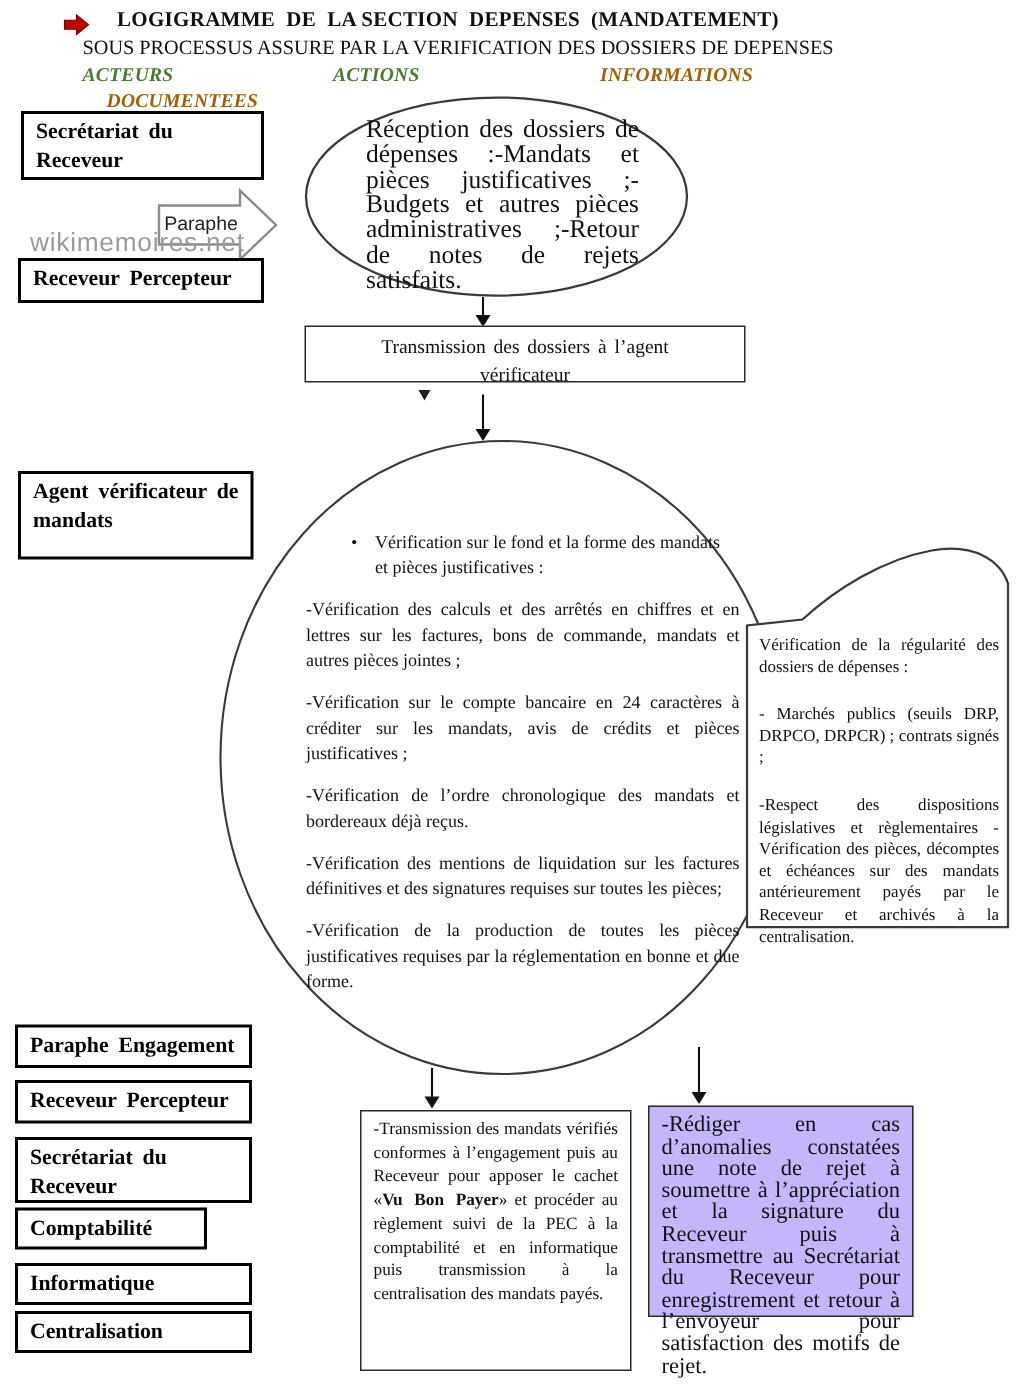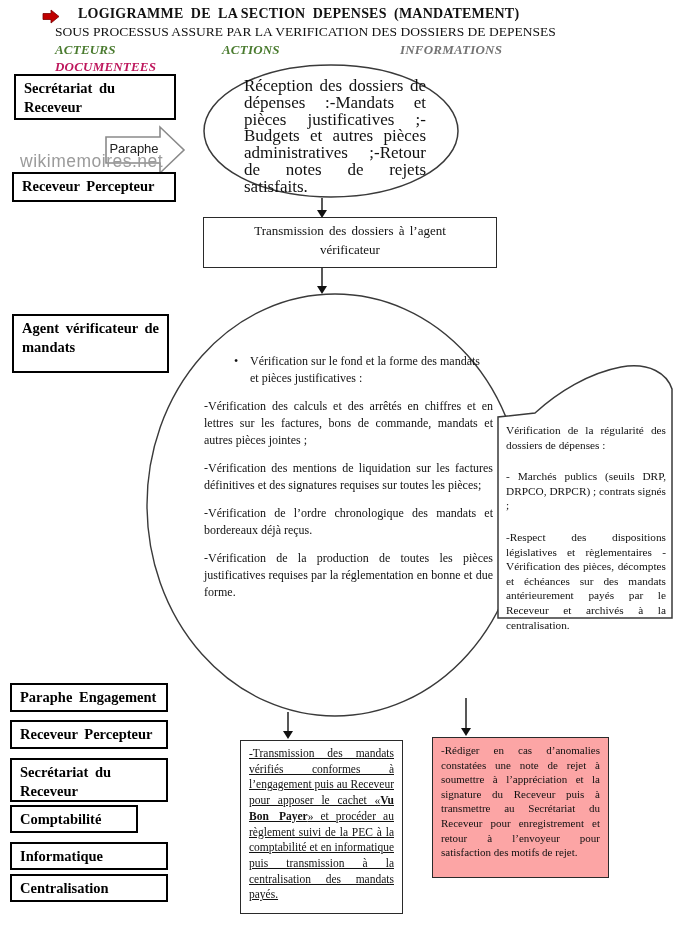--- a/index.html
+++ b/index.html
@@ -25,21 +25,21 @@
     font-weight:bold; font-size:14.5px; line-height:1.3; padding:3px 8px;
     word-spacing:3px; color:#000;
   }
   .jtext { text-align:justify; text-justify:inter-word; }
 
   .ellipse-text {
     position:absolute; left:244px; top:78px; width:182px;
     font-size:17px; line-height:16.8px;
   }
   .transmission-box {
-    position:absolute; left:203px; top:217px; width:294px; height:51px;
+    position:absolute; left:203px; top:217px; width:294px; height:38px;
     border:1.6px solid #2a2a2a; box-sizing:border-box; background:#fff;
     font-size:13px; line-height:19px; text-align:center; padding:3px 32px 0;
     word-spacing:2px;
   }
 
   .circle-text {
     position:absolute; left:204px; top:353px; width:289px;
     font-size:12px; line-height:17px;
   }
   .circle-heading { display:flex; }
@@ -47,28 +47,28 @@
   .circle-heading .htext { width:230px; }
   .circle-item { margin-top:11px; }
 
   .blob-text {
     position:absolute; left:506px; top:423px; width:160px;
     font-size:11.3px; line-height:14.6px;
   }
   .blob-item { margin-top:17px; }
 
   .bottom-mid-box {
-    position:absolute; left:240px; top:740px; width:163px; height:174px;
+    position:absolute; left:240px; top:740px; width:181px; height:174px;
     border:1.6px solid #2a2a2a; box-sizing:border-box; background:#fff;
-    font-size:11.5px; line-height:15.7px; padding:5px 8px;text-decoration:underline;
+    font-size:11.5px; line-height:15.7px; padding:5px 8px;
   }
   .bottom-right-box {
     position:absolute; left:432px; top:737px; width:177px; height:141px;
-    border:1.6px solid #2a2a2a; box-sizing:border-box; background:#fca5a5;
-    font-size:11px; line-height:14.6px; padding:5px 8px;
+    border:1.6px solid #2a2a2a; box-sizing:border-box; background:#c4b5fd;
+    font-size:15px; line-height:14.6px; padding:5px 8px;
   }
 
   .paraphe-label {
     position:absolute; left:108px; top:141px; width:52px; text-align:center;
     font-family:"Liberation Sans", sans-serif; font-size:13px; color:#222;
   }
   .watermark {
     position:absolute; left:20px; top:151px;
     font-family:"Liberation Sans", sans-serif; font-size:17.5px;
     letter-spacing:.5px; color:#9b9b9b;
@@ -107,22 +107,22 @@
 
   <span class="abs" style="left:42px; top:9px;">
     <svg width="19" height="15" viewBox="0 0 19 15">
       <polygon points="1,4.5 9,4.5 9,1 17,7.5 9,14 9,10.5 1,10.5" fill="#c00000" stroke="#7a0000" stroke-width="0.8"></polygon>
     </svg>
   </span>
   <div class="abs title" style="left:78px; top:6px;">LOGIGRAMME  DE  LA SECTION  DEPENSES  (MANDATEMENT)</div>
   <div class="abs subtitle" style="left:55px; top:24px;">SOUS PROCESSUS ASSURE PAR LA VERIFICATION DES DOSSIERS DE DEPENSES</div>
   <div class="abs col-label" style="left:55px; top:42px; color:#4a7b2f;">ACTEURS</div>
   <div class="abs col-label" style="left:222px; top:42px; color:#4a7b2f;">ACTIONS</div>
-  <div class="abs col-label" style="left:400px; top:42px; color:#737373;">INFORMATIONS</div>
-  <div class="abs col-label" style="left:55px; top:59px; color:#be185d;">DOCUMENTEES</div>
+  <div class="abs col-label" style="left:400px; top:42px; color:#a16207;">INFORMATIONS</div>
+  <div class="abs col-label" style="left:71px; top:59px; color:#a16207;">DOCUMENTEES</div>
 
   <div class="actor-box" style="left:14px; top:74px; width:162px; height:46px;">
     <span>Secrétariat du Receveur</span>
   </div>
 
   <div class="paraphe-label">Paraphe</div>
 
   <div class="watermark">wikimemoires.net</div>
 
   <div class="actor-box" style="left:12px; top:172px; width:164px; height:30px;">
@@ -157,22 +157,23 @@
   <div class="transmission-box">
     <span>Transmission des dossiers à l’agent vérificateur</span>
   </div>
 
   <div class="circle-text">
     <div class="circle-heading">
       <span class="bullet">•</span>
       <span class="htext jtext">Vérification sur le fond et la forme des mandats et pièces justificatives :</span>
     </div>
     <div class="circle-item jtext">-Vérification des calculs et des arrêtés en chiffres et en lettres sur les factures, bons de commande, mandats et autres pièces jointes ;</div>
+    <div class="circle-item jtext">-Vérification sur le compte bancaire en 24 caractères à créditer sur les mandats, avis de crédits et pièces justificatives ;</div>
+    <div class="circle-item jtext">-Vérification de l’ordre chronologique des mandats et bordereaux déjà reçus.</div>
     <div class="circle-item jtext">-Vérification des mentions de liquidation sur les factures définitives et des signatures requises sur toutes les pièces;</div>
-    <div class="circle-item jtext">-Vérification de l’ordre chronologique des mandats et bordereaux déjà reçus.</div>
     <div class="circle-item jtext">-Vérification de la production de toutes les pièces justificatives requises par la réglementation en bonne et due forme.</div>
   </div>
 
   <div class="blob-text">
     <div class="jtext">Vérification de la régularité des dossiers de dépenses :</div>
     <div class="blob-item jtext">- Marchés publics (seuils DRP, DRPCO, DRPCR) ; contrats signés ;</div>
     <div class="blob-item jtext">-Respect des dispositions législatives et règlementaires -Vérification des pièces, décomptes et échéances sur des mandats antérieurement payés par le Receveur et archivés à la centralisation.</div>
   </div>
 
   <div class="bottom-mid-box jtext">

